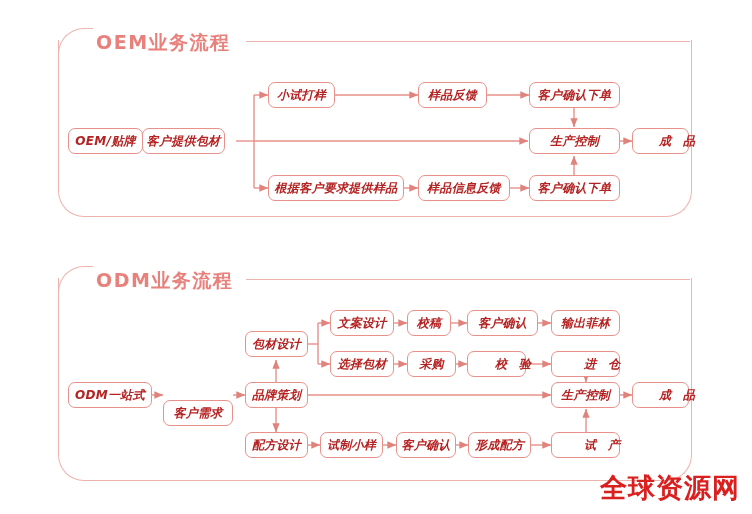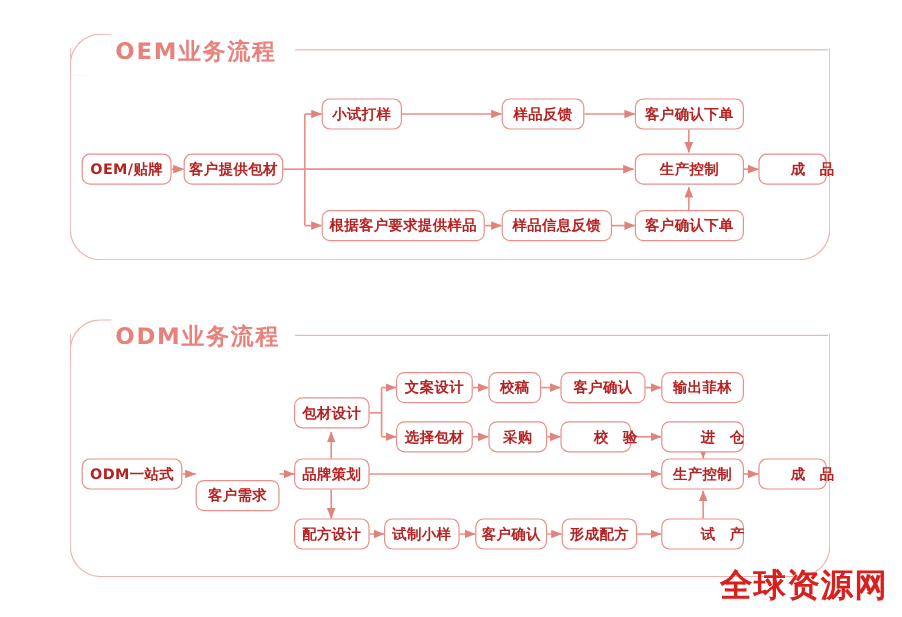--- a/index.html
+++ b/index.html
@@ -115,20 +115,21 @@
     color: #b52222;
     font-size: 12px;
     font-weight: bold;
     display: flex;
     align-items: center;
     justify-content: center;
     white-space: nowrap;
     font-family: "DejaVu Sans", "Liberation Sans", sans-serif;
     letter-spacing: 0.3px;
     line-height: 1;
+    font-style: italic;
   }
   .node.wide-spaced { letter-spacing: 4px; text-indent: 4px; padding-left: 33px; }
 
   
   #watermark {
     position: absolute;
     left: 600px;
     top: 470px;
     color: #d9201f;
     font-size: 27px;
@@ -217,21 +218,21 @@
       <line x1="456" y1="445" x2="468" y2="445" marker-end="url(#ah)"></line>
       <line x1="531" y1="445" x2="551" y2="445" marker-end="url(#ah)"></line>
 
       <line x1="586" y1="432" x2="586" y2="409" marker-end="url(#ah)"></line>
 
       <line x1="620" y1="395" x2="632" y2="395" marker-end="url(#ah)"></line>
     </g>
   </svg>
 
   <div class="node" style="left:68px;  top:128px; width:75px;  height:26px;">OEM/贴牌</div>
-  <div class="node" style="left:153px; top:128px; width:83px;  height:26px;">客户提供包材</div>
+  <div class="node" style="left:142px; top:128px; width:83px;  height:26px;">客户提供包材</div>
   <div class="node" style="left:268px; top:82px;  width:67px;  height:26px;">小试打样</div>
   <div class="node" style="left:418px; top:82px;  width:69px;  height:26px;">样品反馈</div>
   <div class="node" style="left:529px; top:82px;  width:91px;  height:26px;">客户确认下单</div>
   <div class="node" style="left:268px; top:175px; width:136px; height:26px;">根据客户要求提供样品</div>
   <div class="node" style="left:418px; top:175px; width:92px;  height:26px;">样品信息反馈</div>
   <div class="node" style="left:529px; top:175px; width:91px;  height:26px;">客户确认下单</div>
   <div class="node" style="left:529px; top:128px; width:91px;  height:26px;">生产控制</div>
   <div class="node wide-spaced" style="left:632px; top:128px; width:57px; height:26px;">成  品</div>
 
   <div class="node" style="left:68px;  top:382px; width:84px;  height:26px;">ODM一站式</div>

